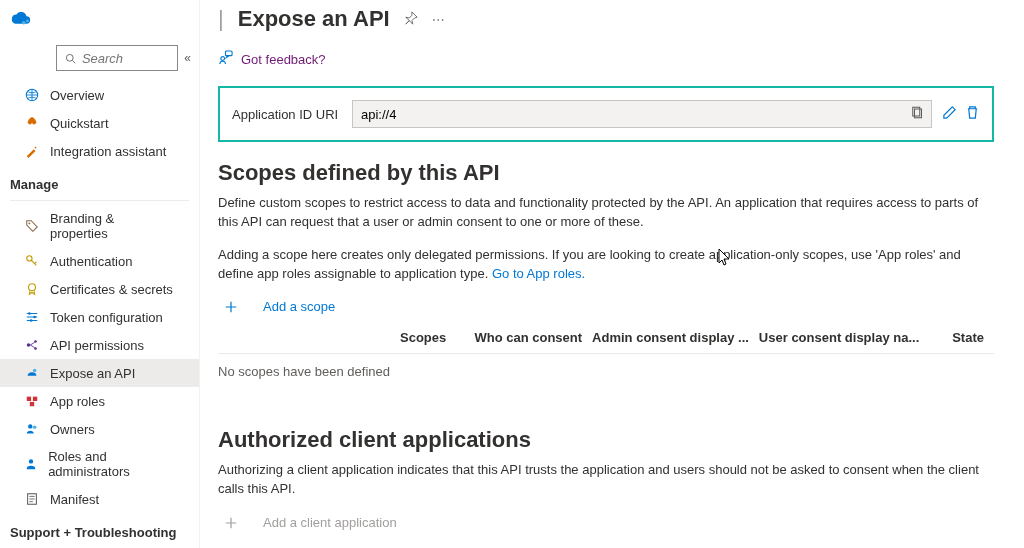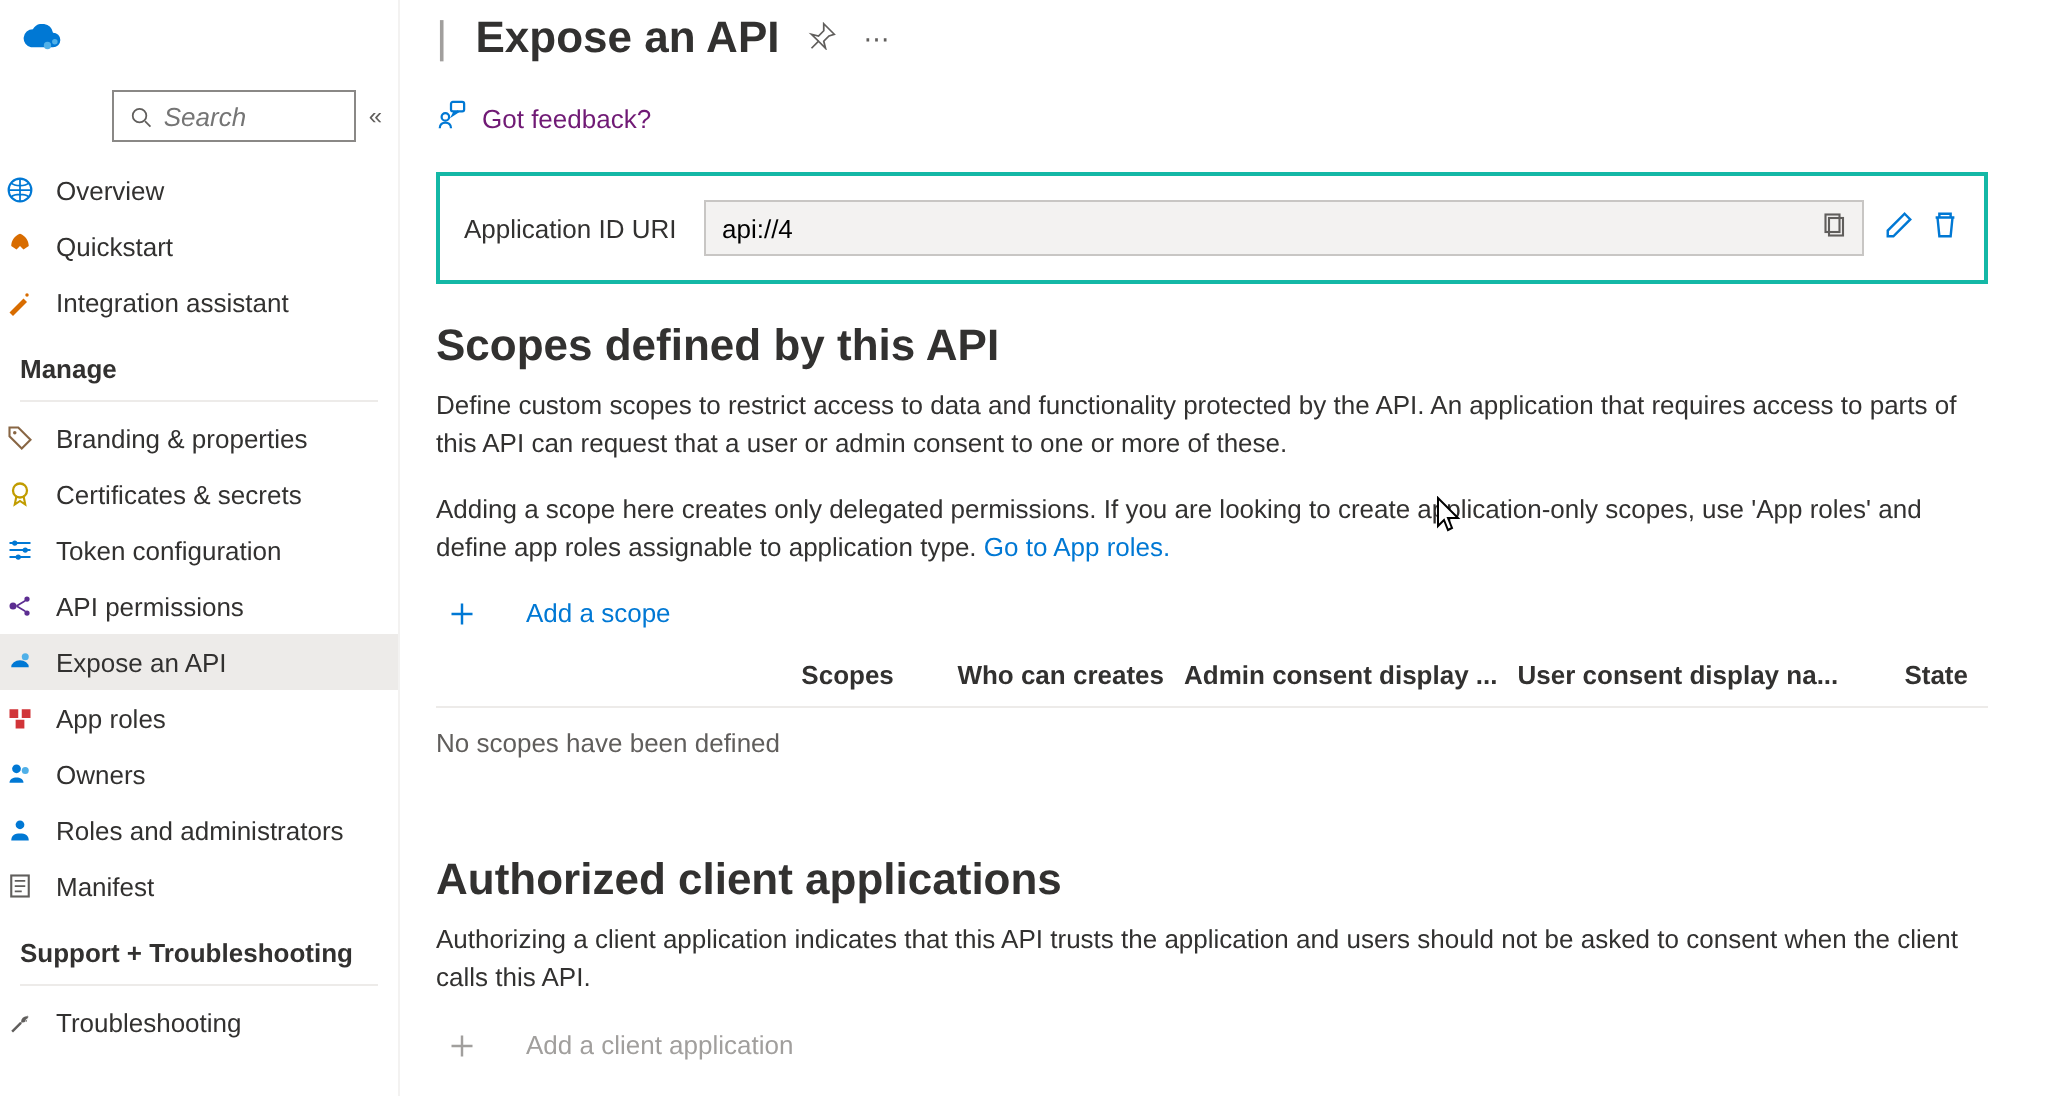--- a/index.html
+++ b/index.html
@@ -40,21 +40,21 @@
       font-style: italic;
       margin-left: 48px;
     }
     .search-box input {
       border: none; outline: none; font-size: 13px; font-style: italic; color:#605e5c; width:100%;
       background: transparent;
     }
     .collapse-chevrons { color: #605e5c; font-size: 12px; cursor: pointer; }
     .nav-item {
       display: flex; align-items: center; gap: 10px;
-      padding: 6px 2px;
+      padding: 6px 24px;
       cursor: pointer;
       font-size: 13px;
       color: #323130;
     }
     .nav-item.active { background: #edebe9; }
     .nav-icon { width: 16px; height: 16px; display:flex; align-items:center; justify-content:center; }
     .nav-section {
       padding: 12px 10px 4px 10px;
       font-weight: 600;
       font-size: 13px;
@@ -195,20 +195,29 @@
           <svg width="14" height="14" viewBox="0 0 16 16">
             <path d="M2 2h5l7 7-5 5-7-7z" fill="none" stroke="#886644" stroke-width="1.2"></path>
             <circle cx="5" cy="5" r="1" fill="#886644"></circle>
           </svg>
         </span>
       <span>Branding &amp; properties</span>
     </div>
     <div class="nav-item">
       <span class="nav-icon">
           <svg width="14" height="14" viewBox="0 0 16 16">
+            <circle cx="5" cy="5" r="3" fill="none" stroke="#c19c00" stroke-width="1.3"></circle>
+            <path d="M7 7l6 6m-2-2l2-2" stroke="#c19c00" stroke-width="1.3"></path>
+          </svg>
+        </span>
+      <span>Authentication</span>
+    </div>
+    <div class="nav-item">
+      <span class="nav-icon">
+          <svg width="14" height="14" viewBox="0 0 16 16">
             <circle cx="8" cy="6" r="4" fill="none" stroke="#c19c00" stroke-width="1.3"></circle>
             <path d="M6 9l-1 5 3-2 3 2-1-5" fill="none" stroke="#c19c00" stroke-width="1.2"></path>
           </svg>
         </span>
       <span>Certificates &amp; secrets</span>
     </div>
     <div class="nav-item">
       <span class="nav-icon">
           <svg width="14" height="14" viewBox="0 0 16 16">
             <path d="M2 4h12M2 8h12M2 12h12" stroke="#0078d4" stroke-width="1.2"></path>
@@ -351,21 +360,21 @@
       <svg width="14" height="14" viewBox="0 0 16 16">
           <path d="M8 2v12M2 8h12" stroke="#0078d4" stroke-width="1.4"></path>
         </svg>
       <span>Add a scope</span>
     </div>
 
     <table class="table scopes-table">
       <thead>
         <tr>
           <th>Scopes</th>
-          <th>Who can creates</th>
+          <th>Who can consent</th>
           <th>Admin consent display ...</th>
           <th>User consent display na...</th>
           <th>State</th>
         </tr>
       </thead>
       <tbody>
         <tr>
           <td colspan="5">No scopes have been defined</td>
         </tr>
       </tbody>

